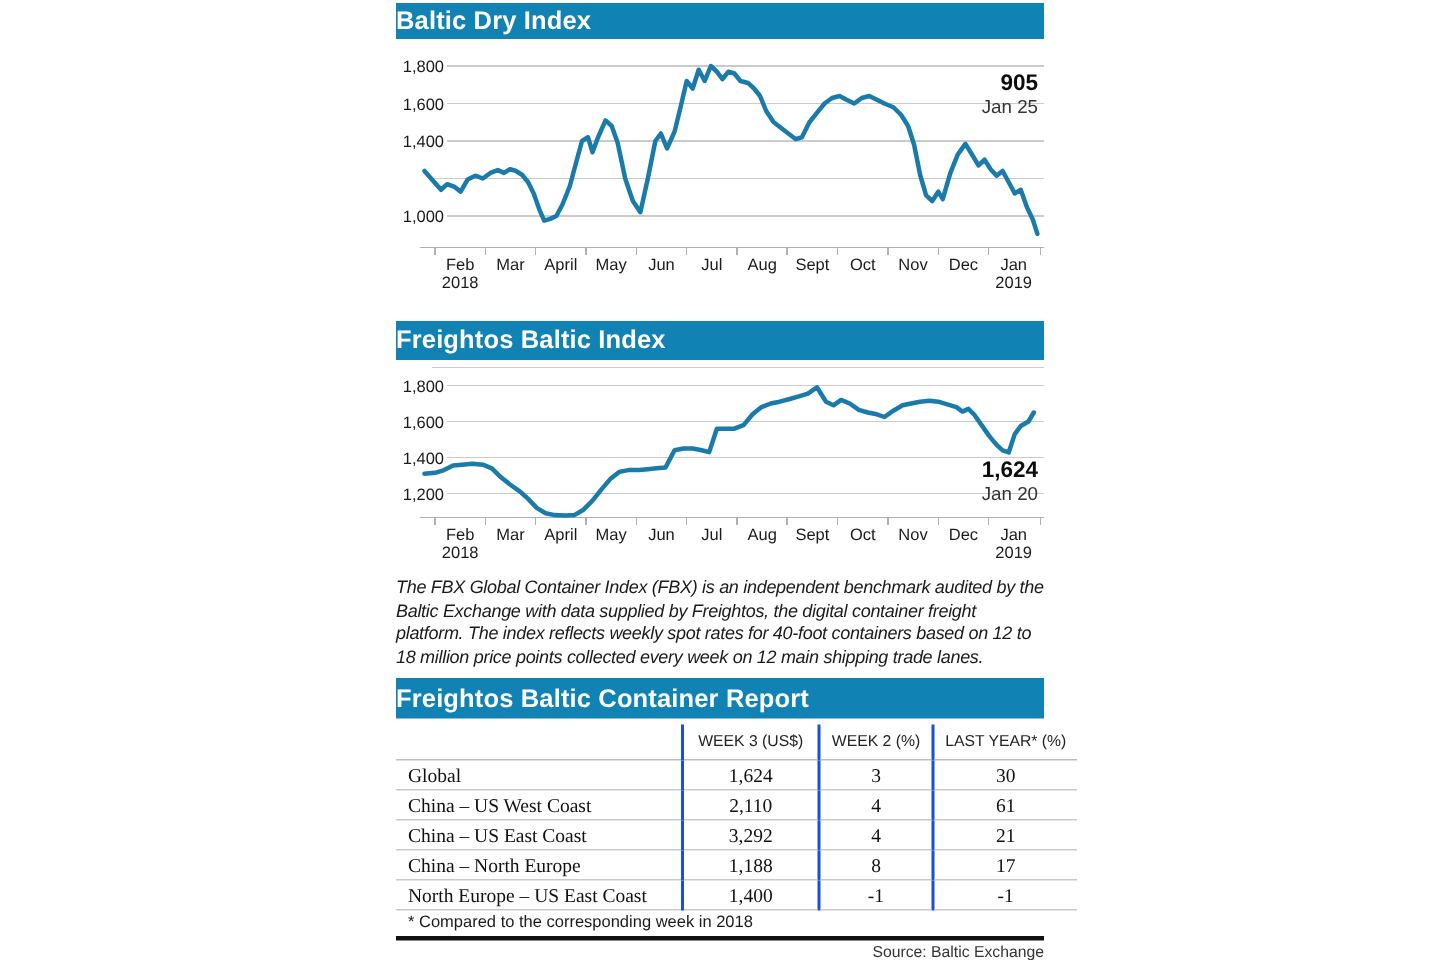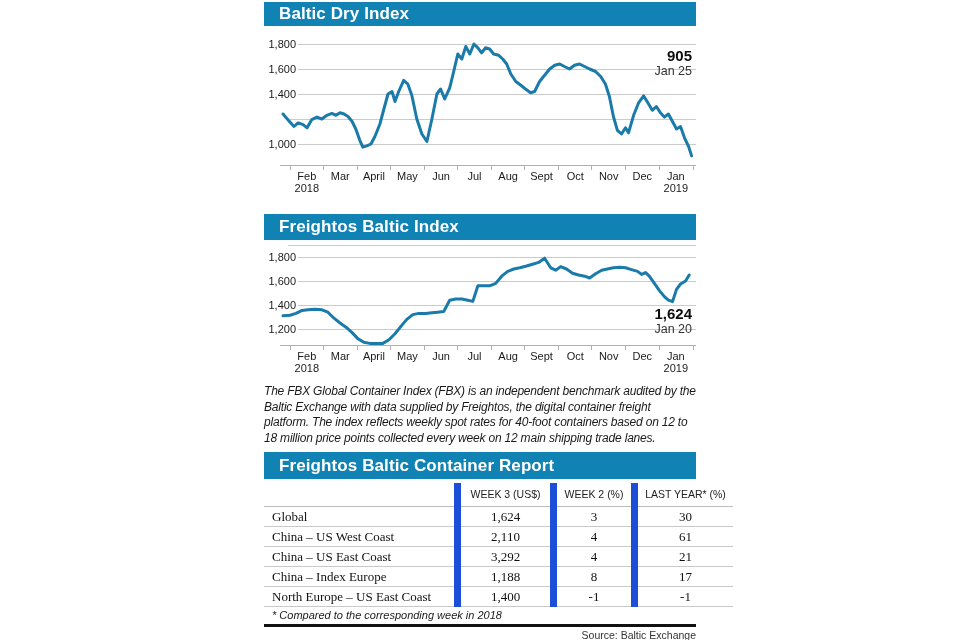--- a/index.html
+++ b/index.html
@@ -4,21 +4,21 @@
 <style>
   html,body{margin:0;padding:0;}
   body{
     width:960px;height:640px;overflow:hidden;background:#ffffff;
     font-family:"Liberation Sans","DejaVu Sans",sans-serif;
     -webkit-font-smoothing:antialiased;
   }
   .content{position:absolute;left:264px;top:0;width:432px;height:640px;}
   .section-bar{
     position:absolute;left:0;width:432px;background:#1182B4;color:#ffffff;
-    font-weight:bold;font-size:17px;line-height:24px;padding-left:15px;
+    font-weight:bold;font-size:17px;line-height:24px;padding-left:0;
     box-sizing:border-box;letter-spacing:0.1px;
   }
   #bar1{top:2px;height:24px;}
   #bar2{top:214px;height:26px;line-height:26px;}
   #bar3{top:452px;height:27px;line-height:27px;}
   svg{position:absolute;left:0;overflow:visible;}
   #c1{top:28px;width:432px;height:170px;}
   #c2{top:242px;width:432px;height:138px;}
   .grid{stroke:#cbcbcb;stroke-width:1;shape-rendering:crispEdges;}
   .axis{stroke:#b0b0b0;stroke-width:1;shape-rendering:crispEdges;}
@@ -38,24 +38,24 @@
   }
   table.report th{
     font-size:10.5px;font-weight:normal;color:#222222;text-align:center;
     padding:5px 2px 6px 2px;border-bottom:1px solid #bdbdbd;
   }
   table.report td{
     font-size:13px;color:#111111;text-align:center;height:19px;
     border-bottom:1px solid #c9c9c9;padding:0 2px;font-family:Liberation Serif, serif;
   }
   table.report td.lbl{text-align:left;padding-left:8px;}
-  table.report th.vsep,table.report td.vsep{border-left:7px solid #1d4ed8;}
+  table.report th.vsep,table.report td.vsep{border-left:2px solid #1d4ed8;}
   .note{
     position:absolute;top:609px;left:8px;width:420px;
-    font-style:italic;font-size:11px;color:#1a1a1a;
+    font-size:11px;color:#1a1a1a;
   }
   .rule{position:absolute;top:624px;left:0;width:432px;height:3px;background:#111111;}
   .source{
     position:absolute;top:629px;left:0;width:432px;text-align:right;
     font-size:10.5px;color:#333333;
   }
 </style>
 </head>
 <body>
 
@@ -185,21 +185,21 @@
           <td class="vsep">4</td>
           <td class="vsep">61</td>
         </tr>
         <tr>
           <td class="lbl">China – US East Coast</td>
           <td class="vsep">3,292</td>
           <td class="vsep">4</td>
           <td class="vsep">21</td>
         </tr>
         <tr>
-          <td class="lbl">China – Index Europe</td>
+          <td class="lbl">China – North Europe</td>
           <td class="vsep">1,188</td>
           <td class="vsep">8</td>
           <td class="vsep">17</td>
         </tr>
         <tr>
           <td class="lbl">North Europe – US East Coast</td>
           <td class="vsep">1,400</td>
           <td class="vsep">-1</td>
           <td class="vsep">-1</td>
         </tr>

